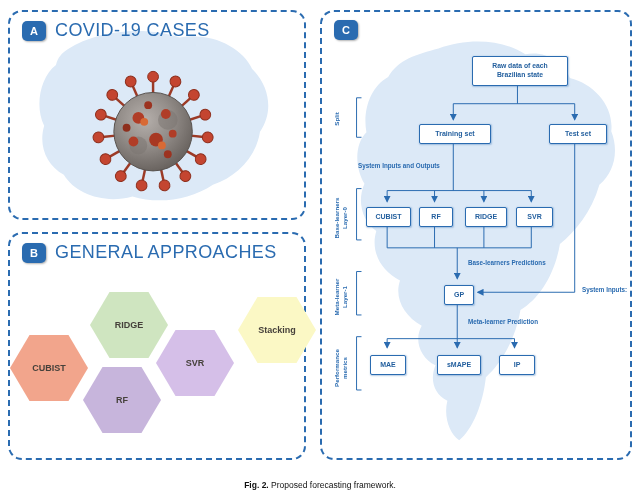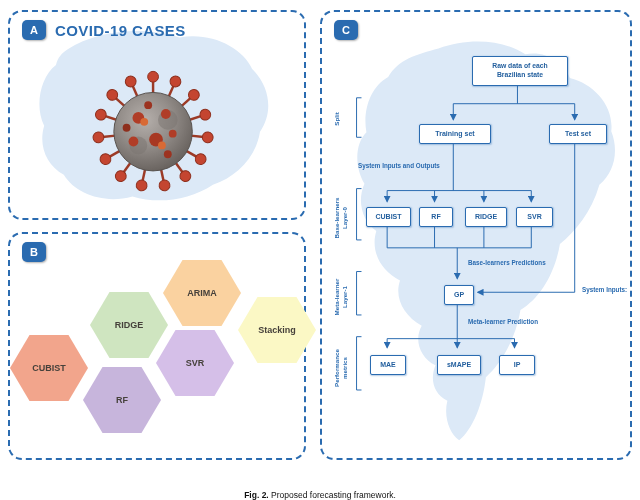--- a/index.html
+++ b/index.html
@@ -8,40 +8,40 @@
 
   .panel { position:absolute; border:2px dashed #2a6bb0; border-radius:14px; }
   #panel-a { left:8px;  top:10px;  width:298px; height:210px; }
   #panel-b { left:8px;  top:232px; width:298px; height:228px; }
   #panel-c { left:320px; top:10px; width:312px; height:450px; }
 
   .panel-header { position:absolute; left:12px; top:8px; display:flex; align-items:center; gap:9px; z-index:6; }
   .badge { width:24px; height:20px; background:#2a6bb0; border-radius:5px; color:#fff; font-weight:bold;
            font-size:11px; display:flex; align-items:center; justify-content:center;
            box-shadow:1px 1px 2px rgba(0,0,0,.3); }
-  .panel-title { color:#2a6bb0; font-weight:bold; font-size:15px; letter-spacing:.4px; white-space:nowrap; }
+  .panel-title { color:#2a6bb0; font-weight:normal; font-size:18px; letter-spacing:.4px; white-space:nowrap; }
 
   .layer { position:absolute; left:0; top:0; width:100%; height:100%; }
 
   .hex { position:absolute; width:78px; height:66px;
          clip-path:polygon(25% 0%, 75% 0%, 100% 50%, 75% 100%, 25% 100%, 0% 50%);
          display:flex; align-items:center; justify-content:center;
          font-weight:bold; font-size:9px; color:#46413b; z-index:2; }
 
   .c { stroke:#2a6bb0; stroke-width:1; fill:none; }
 
   .fnode { position:absolute; background:#fff; border:1px solid #2a6bb0; border-radius:2px; color:#235f9e;
            font-size:7px; font-weight:bold; display:flex; flex-direction:column; align-items:center;
            justify-content:center; text-align:center; line-height:1.3; z-index:3;
            box-shadow:0.5px 0.5px 1.5px rgba(42,107,176,.35); }
   .flabel { position:absolute; color:#2a6bb0; font-size:6.3px; font-weight:bold; z-index:3; white-space:nowrap; }
   .vlabel { position:absolute; color:#2a6bb0; font-size:6.2px; font-weight:bold; text-align:center;
             line-height:1.25; transform:rotate(-90deg); z-index:3; height:18px; }
 
-  .caption { position:absolute; left:0; width:100%; top:480px; text-align:center; font-size:8.5px; color:#111;margin-top:10px; }
+  .caption { position:absolute; left:0; width:100%; top:480px; text-align:center; font-size:8.5px; color:#111; }
 </style>
 </head>
 <body>
 
 <div class="fig">
 
   <div class="panel" id="panel-a">
     <div class="panel-header">
       <div class="badge">A</div>
       <div class="panel-title">COVID-19 CASES</div>
@@ -88,29 +88,27 @@
         <circle cx="140" cy="95" r="4" fill="#9c3320"></circle>
         <circle cx="160" cy="145" r="4" fill="#9c3320"></circle>
         <circle cx="118" cy="118" r="4" fill="#8e2f1d"></circle>
       </g>
     </svg>
   </div>
 
   <div class="panel" id="panel-b">
     <div class="panel-header">
       <div class="badge">B</div>
+      <div class="panel-title">GENERAL APPROACHES</div>
     </div>
     <div class="hex" style="left: 0px; top: 101px; background: rgb(242, 165, 140);">
       <span>CUBIST</span>
       </div>
     <div class="hex" style="left: 80px; top: 58px; background: rgb(207, 229, 192);">
       <span>RIDGE</span>
-      </div>
-    <div class="hex" style="left: 153px; top: 26px; background: rgb(250, 210, 160);">
-      <span>ARIMA</span>
       </div>
     <div class="hex" style="left: 73px; top: 133px; background: rgb(199, 181, 220);">
       <span>RF</span>
       </div>
     <div class="hex" style="left: 146px; top: 96px; background: rgb(213, 191, 232);">
       <span>SVR</span>
       </div>
     <div class="hex" style="left: 228px; top: 63px; background: rgb(251, 248, 197);">
       <span>Stacking</span>
       </div>

